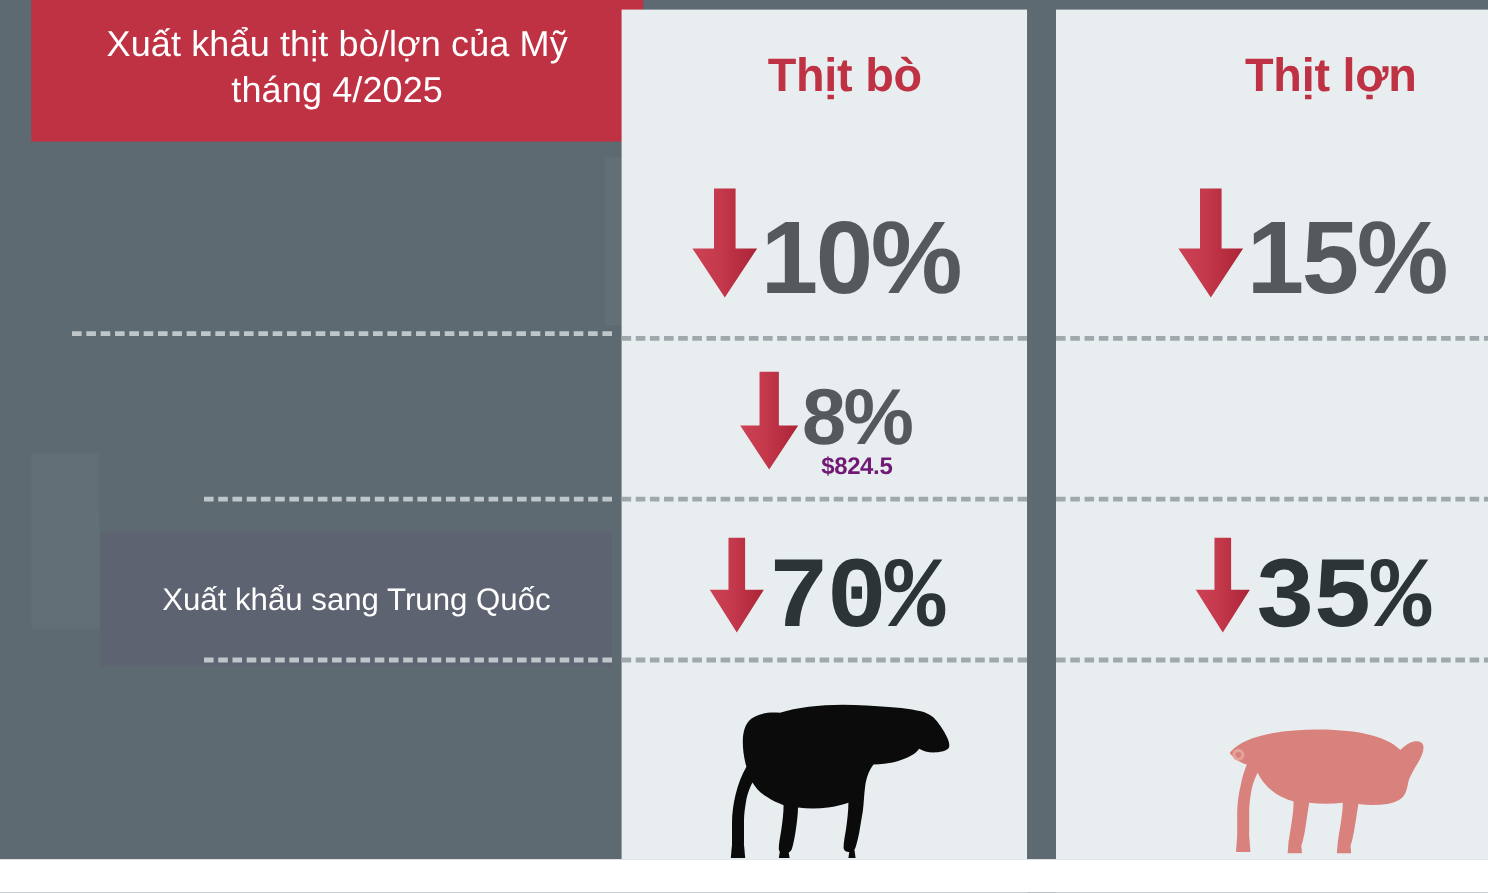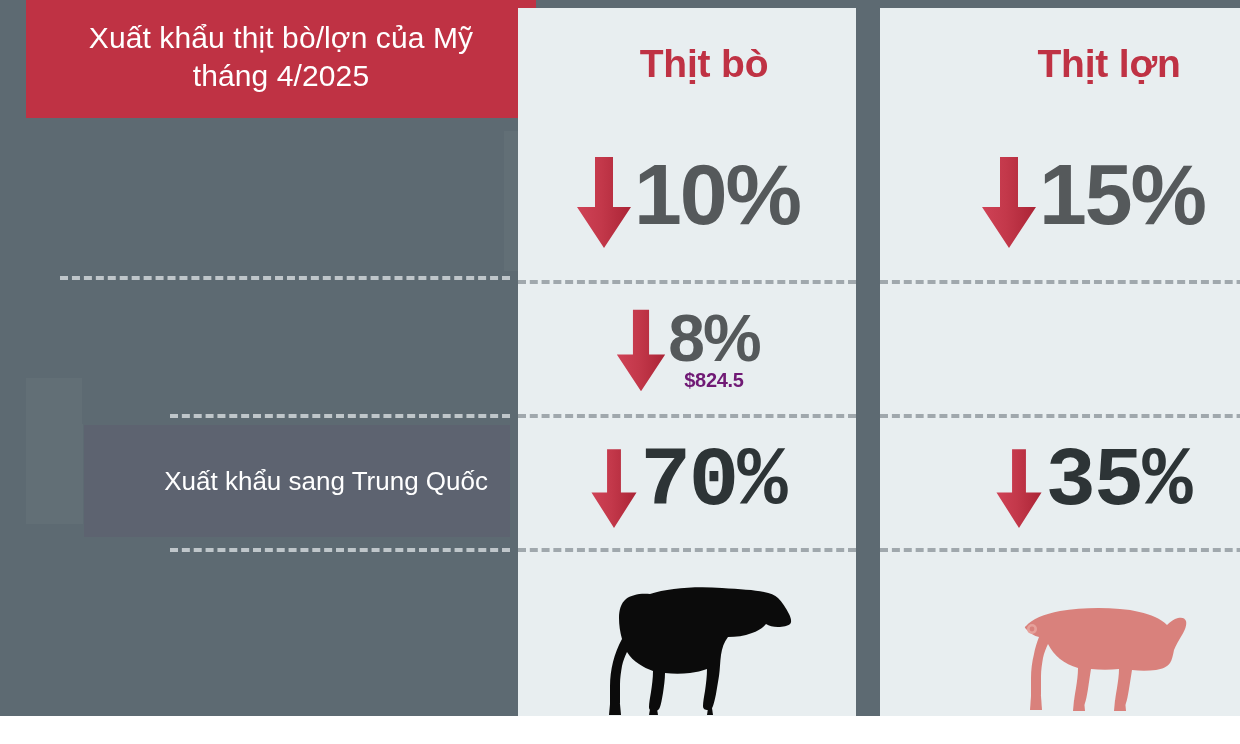--- a/index.html
+++ b/index.html
@@ -67,21 +67,21 @@
   .row-label .lbl {
     color: #ffffff;
     font-size: 26px;
     line-height: 1.33;
     text-align: center;
     font-weight: 400;
   }
 
   .row-label-1 { left: 22px;  top: 131px; width: 456px; height: 133px; }
   .row-label-2 { left: 58px;  top: 287px; width: 425px; height: 119px; }
-  .row-label-3 { left: 58px;  top: 425px; width: 426px; height: 112px; justify-content: flex-end; }
+  .row-label-3 { left: 58px;  top: 443px; width: 426px; height: 112px; }
 
   
   .ghost-plate {
     position: absolute;
     background: rgba(255,255,255,0.035);
   }
   .ghost-a { left: 0;   top: 378px; width: 56px;  height: 46px; }
   .ghost-b { left: 0;   top: 424px; width: 57px;  height: 100px; }
   .ghost-c { left: 478px; top: 131px; width: 32px; height: 140px; }
 
@@ -126,21 +126,21 @@
     position: absolute;
     left: 0;
     width: 100%;
     display: flex;
     align-items: center;
     justify-content: center;
     gap: 16px;
   }
   .stat-inner {
     display: flex;
-    align-items: flex-start;
+    align-items: flex-end;
     justify-content: center;
   }
 
   .arrow-wrap {
     display: block;
     flex: 0 0 auto;
   }
 
   .value-col {
     display: flex;

